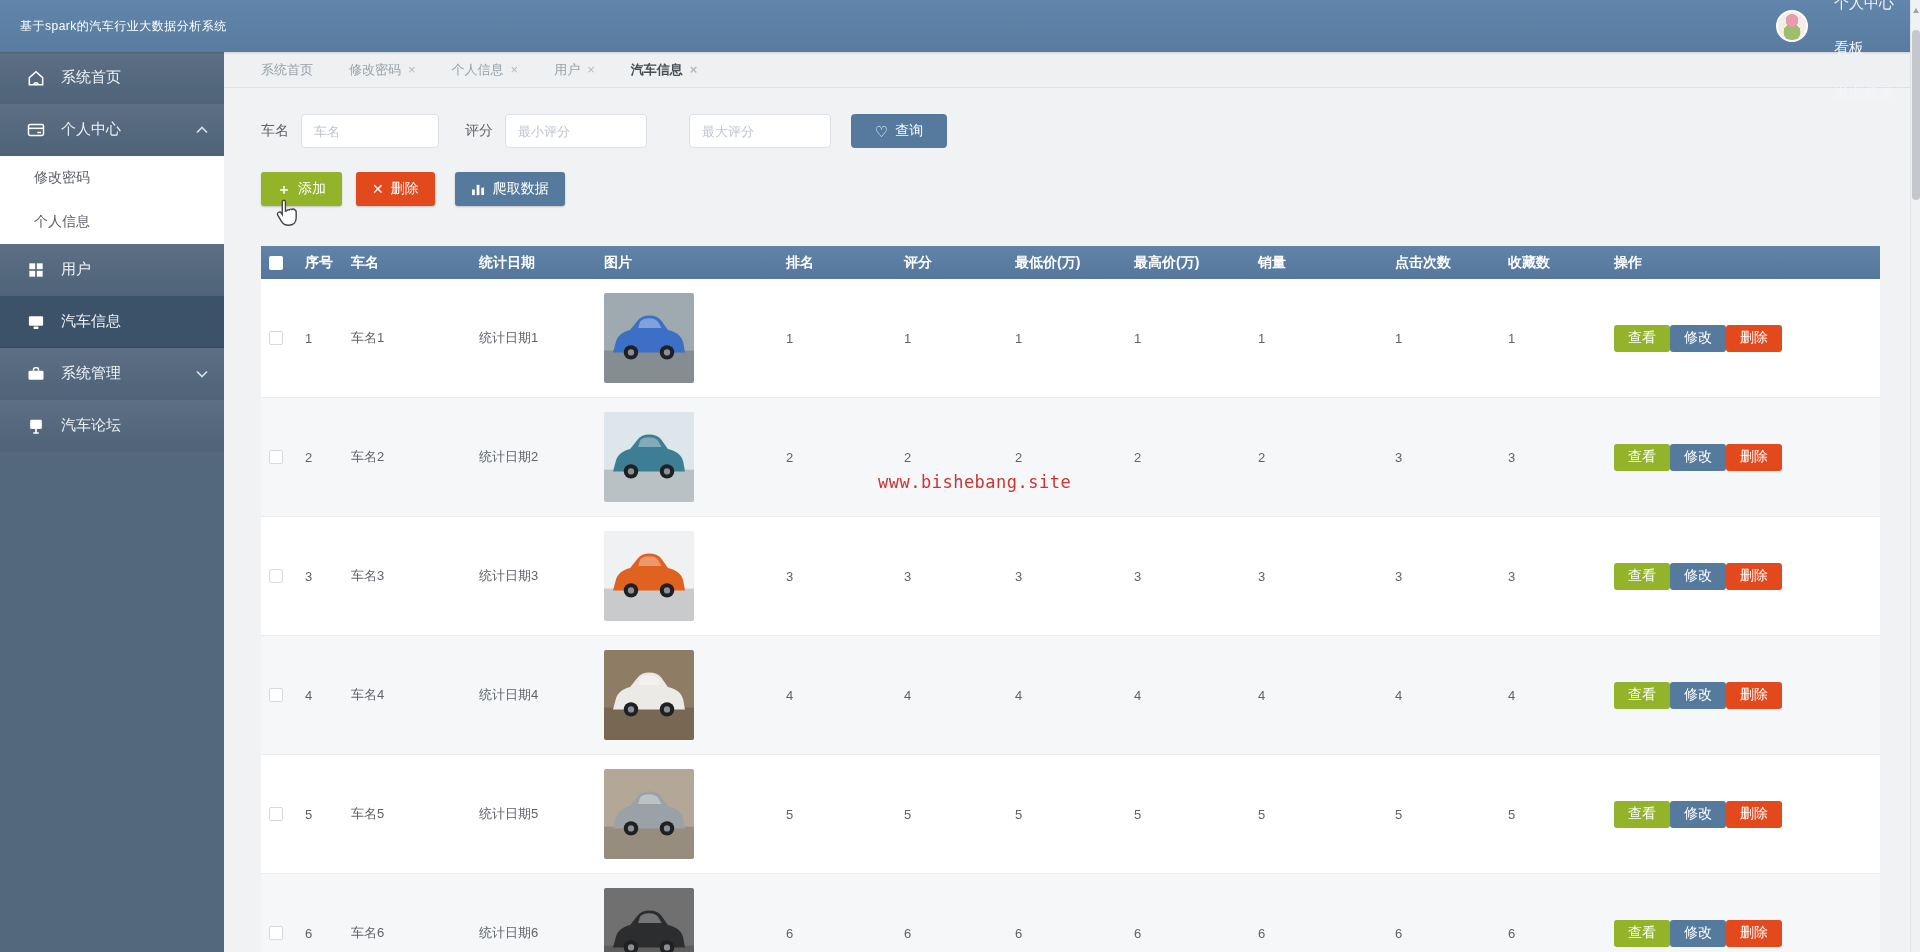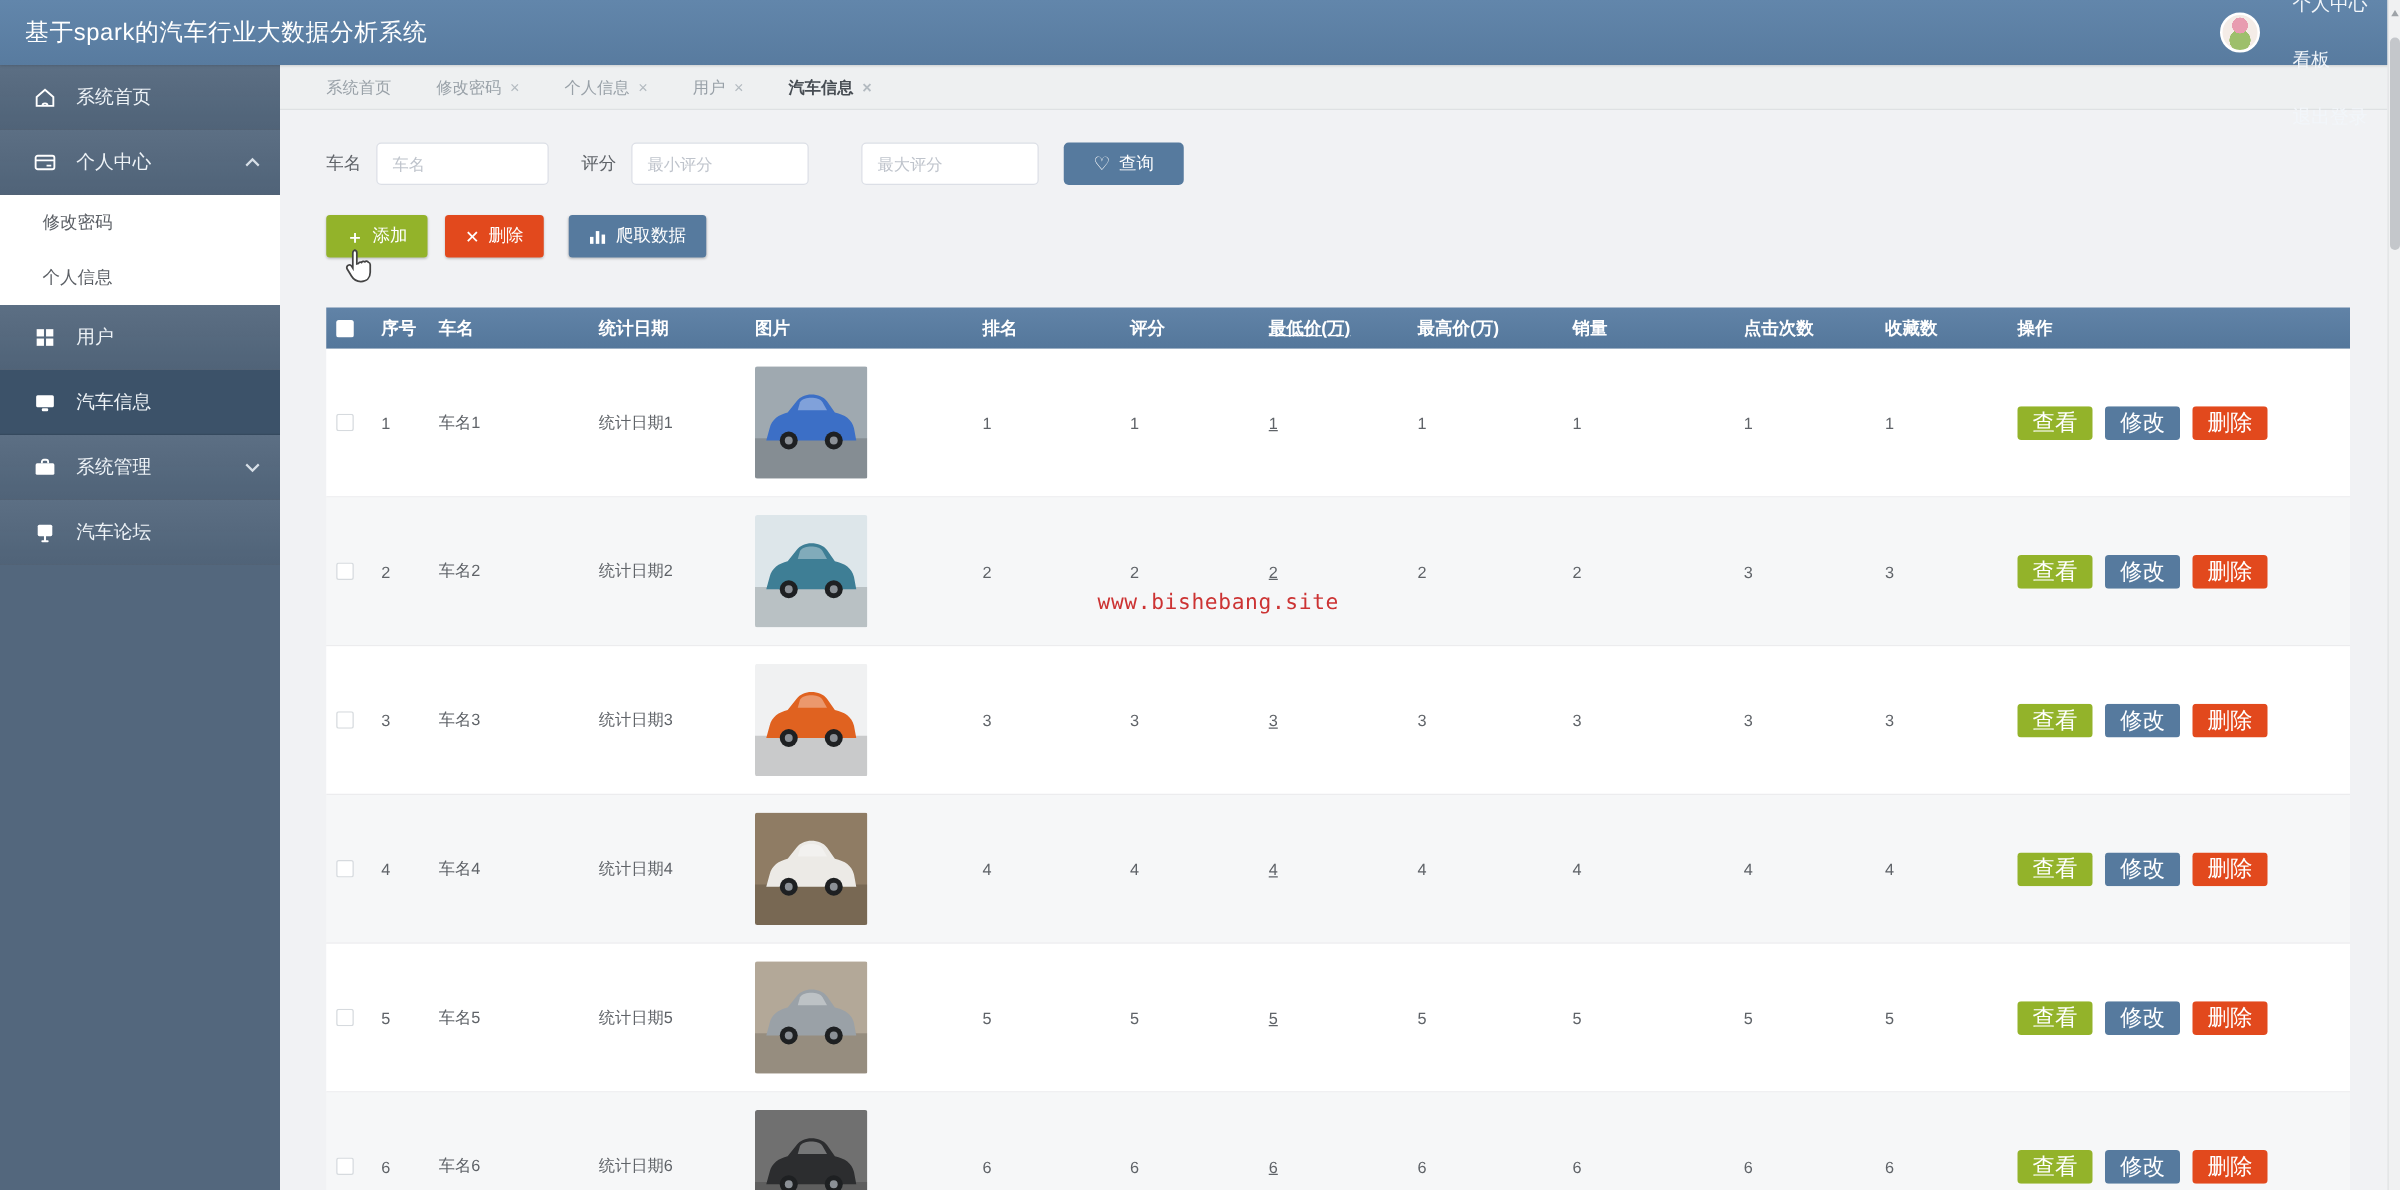--- a/index.html
+++ b/index.html
@@ -5,21 +5,21 @@
   * { box-sizing: border-box; margin: 0; padding: 0; }
   html,body { width:1920px; height:952px; overflow:hidden; }
   body { font-family: "Liberation Sans", "DejaVu Sans", sans-serif; background:#f1f2f4; }
   .page { position:relative; width:1920px; height:952px; overflow:hidden; }
 
   
   .topbar { position:absolute; top:0; left:0; right:0; height:52px;
     background:linear-gradient(180deg, var(--navbar-blue-light,#6286ab), var(--navbar-blue,#587b9f));
     display:flex; align-items:center; justify-content:space-between; z-index:30;
     box-shadow:0 1px 2px rgba(0,0,0,.15); }
-  .brand { color:#fff; font-size:19px; padding-left:20px; letter-spacing:.5px; }
+  .brand { color:#fff; font-size:12px; padding-left:20px; letter-spacing:.5px; }
   .top-right { display:flex; align-items:center; gap:26px; padding-right:26px; }
   .avatar { width:32px; height:32px; border-radius:50%;
     background:
       radial-gradient(circle at 50% 30%, #e89cb0 0 26%, rgba(0,0,0,0) 27%),
       radial-gradient(circle at 50% 72%, #9dbf6b 0 34%, rgba(0,0,0,0) 35%),
       #f4ece7;
     border:2px solid #fff; cursor:pointer; }
   .top-link { color:#f2f6fa; font-size:15px; cursor:pointer; white-space:nowrap; }
 
   
@@ -83,32 +83,32 @@
   .t-cell { padding-left:4px; font-size:13px; color:#5f6368; display:flex; align-items:center; overflow:hidden; }
   .t-body-row { height:119px; border-bottom:1px solid #ececee; background:#fff; }
   .t-body-row.striped { background:#f6f7f8; }
   .c0{width:40px;flex:none; justify-content:flex-start; padding-left:8px;}
   .c1{width:46px;flex:none;}
   .c2{width:128px;flex:none;}
   .c3{width:125px;flex:none;}
   .c4{width:182px;flex:none;}
   .c5{width:118px;flex:none;}
   .c6{width:111px;flex:none;}
-  .c7{width:119px;flex:none;text-decoration:underline;}
+  .c7{width:119px;flex:none;}
   .c8{width:124px;flex:none;}
   .c9{width:137px;flex:none;text-align:center;}
   .c10{width:113px;flex:none;}
   .c11{width:106px;flex:none;}
   .c12{flex:1; min-width:260px;}
   .chk { width:14px; height:14px; border-radius:2px; background:#fff; border:1px solid #d6dade; cursor:pointer; }
   .t-head .chk { border:none; }
   .car-img { width:90px; height:90px; border-radius:2px; overflow:hidden; flex:none; }
   .car-img svg { display:block; }
   .row-btn { height:27px; min-width:56px; border:none; border-radius:3px; color:#fff;
-    font-size:18px; cursor:pointer; margin-right:10px; padding:0 12px; font-family:inherit; }
+    font-size:14px; cursor:pointer; padding:0 12px; font-family:inherit; }
   .rb-view{ background:var(--green,#93b32a); }
   .rb-edit{ background:var(--blue-btn,#567a9e); }
   .rb-del { background:var(--red,#e2491d); }
 
   
   .watermark { position:absolute; left:878px; top:472px; font-family:"DejaVu Sans Mono","Liberation Mono",monospace;
     font-size:17px; color:var(--watermark-red,#cc3333); z-index:25; letter-spacing:.5px; }
 
   
   .scrollbar { position:absolute; top:0; right:0; bottom:0; width:10px; background:#f0f1f2;

